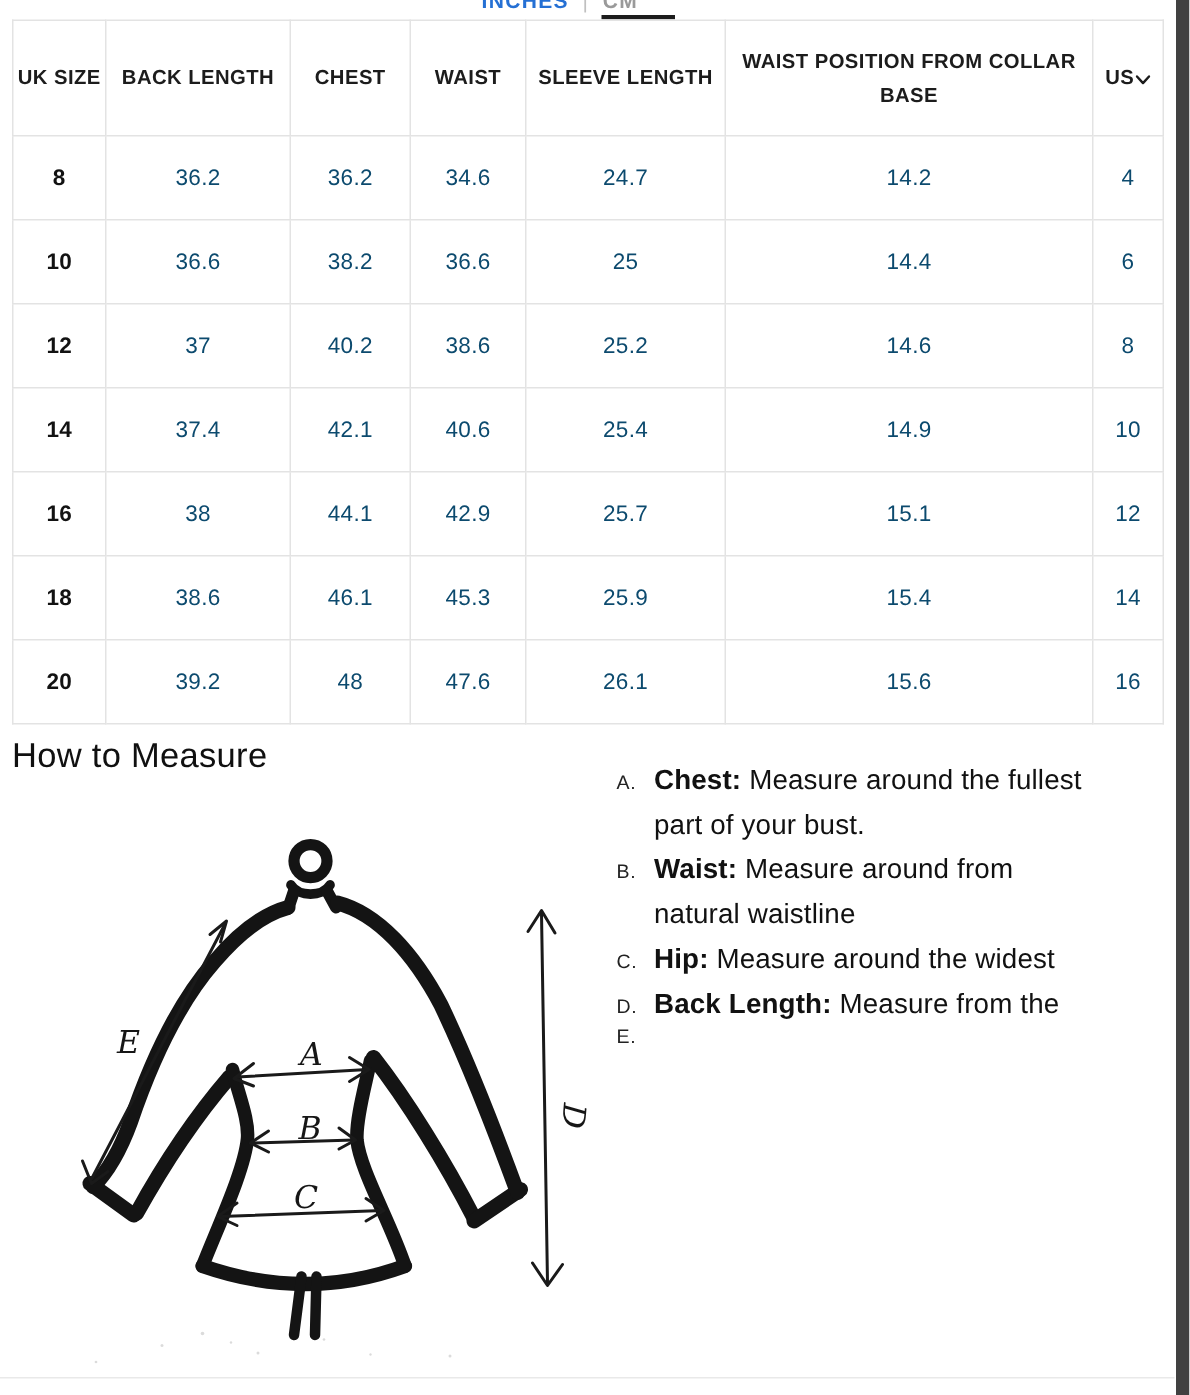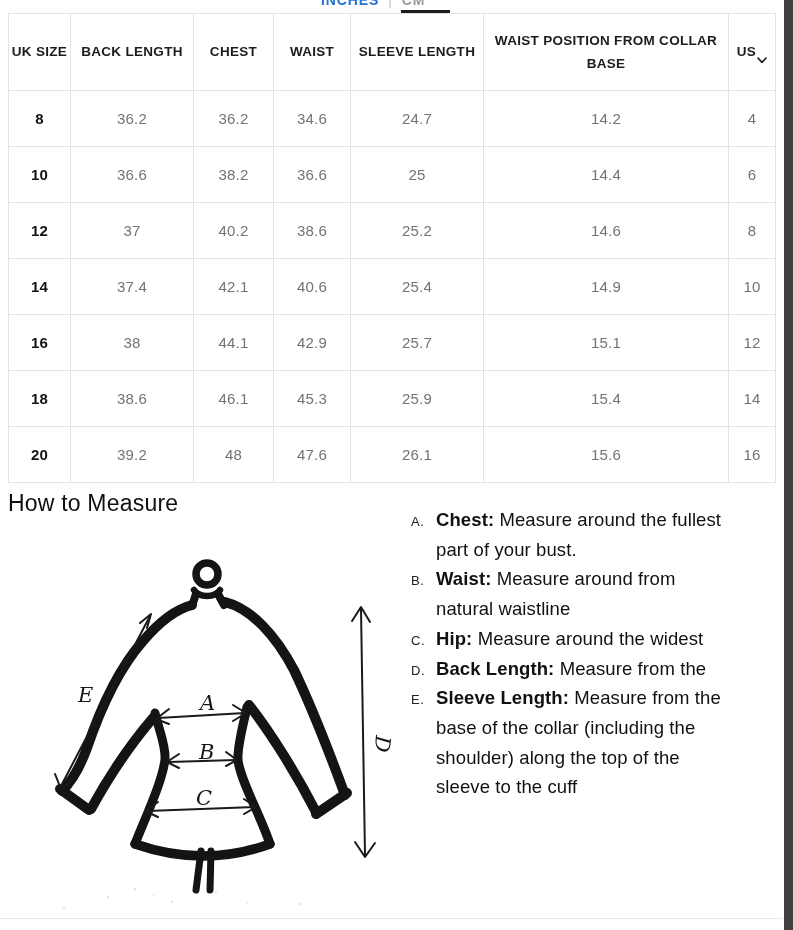--- a/index.html
+++ b/index.html
@@ -26,24 +26,24 @@
   }
   .size-table th,.size-table td{
     border:1px solid #e3e3e3;text-align:center;vertical-align:middle;
     padding:0 2px;overflow:hidden;
   }
   .size-table th{
     height:76px;font-size:13.5px;font-weight:600;letter-spacing:.3px;
     line-height:1.72;color:#1c1c1c;
   }
   .size-table td{
-    height:55px;font-size:15px;font-weight:400;color:#737373;letter-spacing:.2px;
+    height:55px;font-size:15px;font-weight:400;color:#0c4a6e;letter-spacing:.2px;
   }
   .size-table td.uk-col{font-weight:700;color:#121212;}
-  .us-wrap{display:inline-flex;align-items:flex-end;gap:1px;white-space:nowrap;}
+  .us-wrap{display:inline-flex;align-items:center;gap:1px;white-space:nowrap;}
   .us-wrap svg{margin-top:2px;}
   
   .howto-title{
     position:absolute;top:490px;left:8px;margin:0;
     font-size:23px;font-weight:400;color:#101010;letter-spacing:.2px;
   }
   .measure-list{position:absolute;top:505px;left:411px;width:376px;}
   .mitem{display:flex;align-items:baseline;}
   .mletter{
     flex:none;width:25px;font-size:13px;color:#222222;letter-spacing:.5px;
@@ -195,27 +195,20 @@
   </div>
   <div class="mitem">
     <span class="mletter">D.</span>
     <p class="mbody">
       <span class="term">Back Length:</span>
       <span class="dfirst">Measure from the</span>
     </p>
   </div>
   <div class="mitem">
     <span class="mletter">E.</span>
-    <p class="mbody">
-      <span class="term">Sleeve Length:</span>
-      <span class="dfirst">Measure from the</span>
-      <span class="dline">base of the collar (including the</span>
-      <span class="dline">shoulder) along the top of the</span>
-      <span class="dline">sleeve to the cuff</span>
-    </p>
   </div>
 </div>
 
 <svg class="diagram" width="400" height="360" viewBox="0 0 400 360">
   <g fill="none" stroke="#141414" stroke-linecap="round" stroke-linejoin="round">
 
     <circle cx="203" cy="22" r="11" stroke-width="7.5"></circle>
     <path d="M190,38 C195,46 211,46 216,38" stroke-width="6.5"></path>
     <path d="M192,42 L188,54" stroke-width="8"></path>
     <path d="M214,42 L220,53" stroke-width="8"></path>

